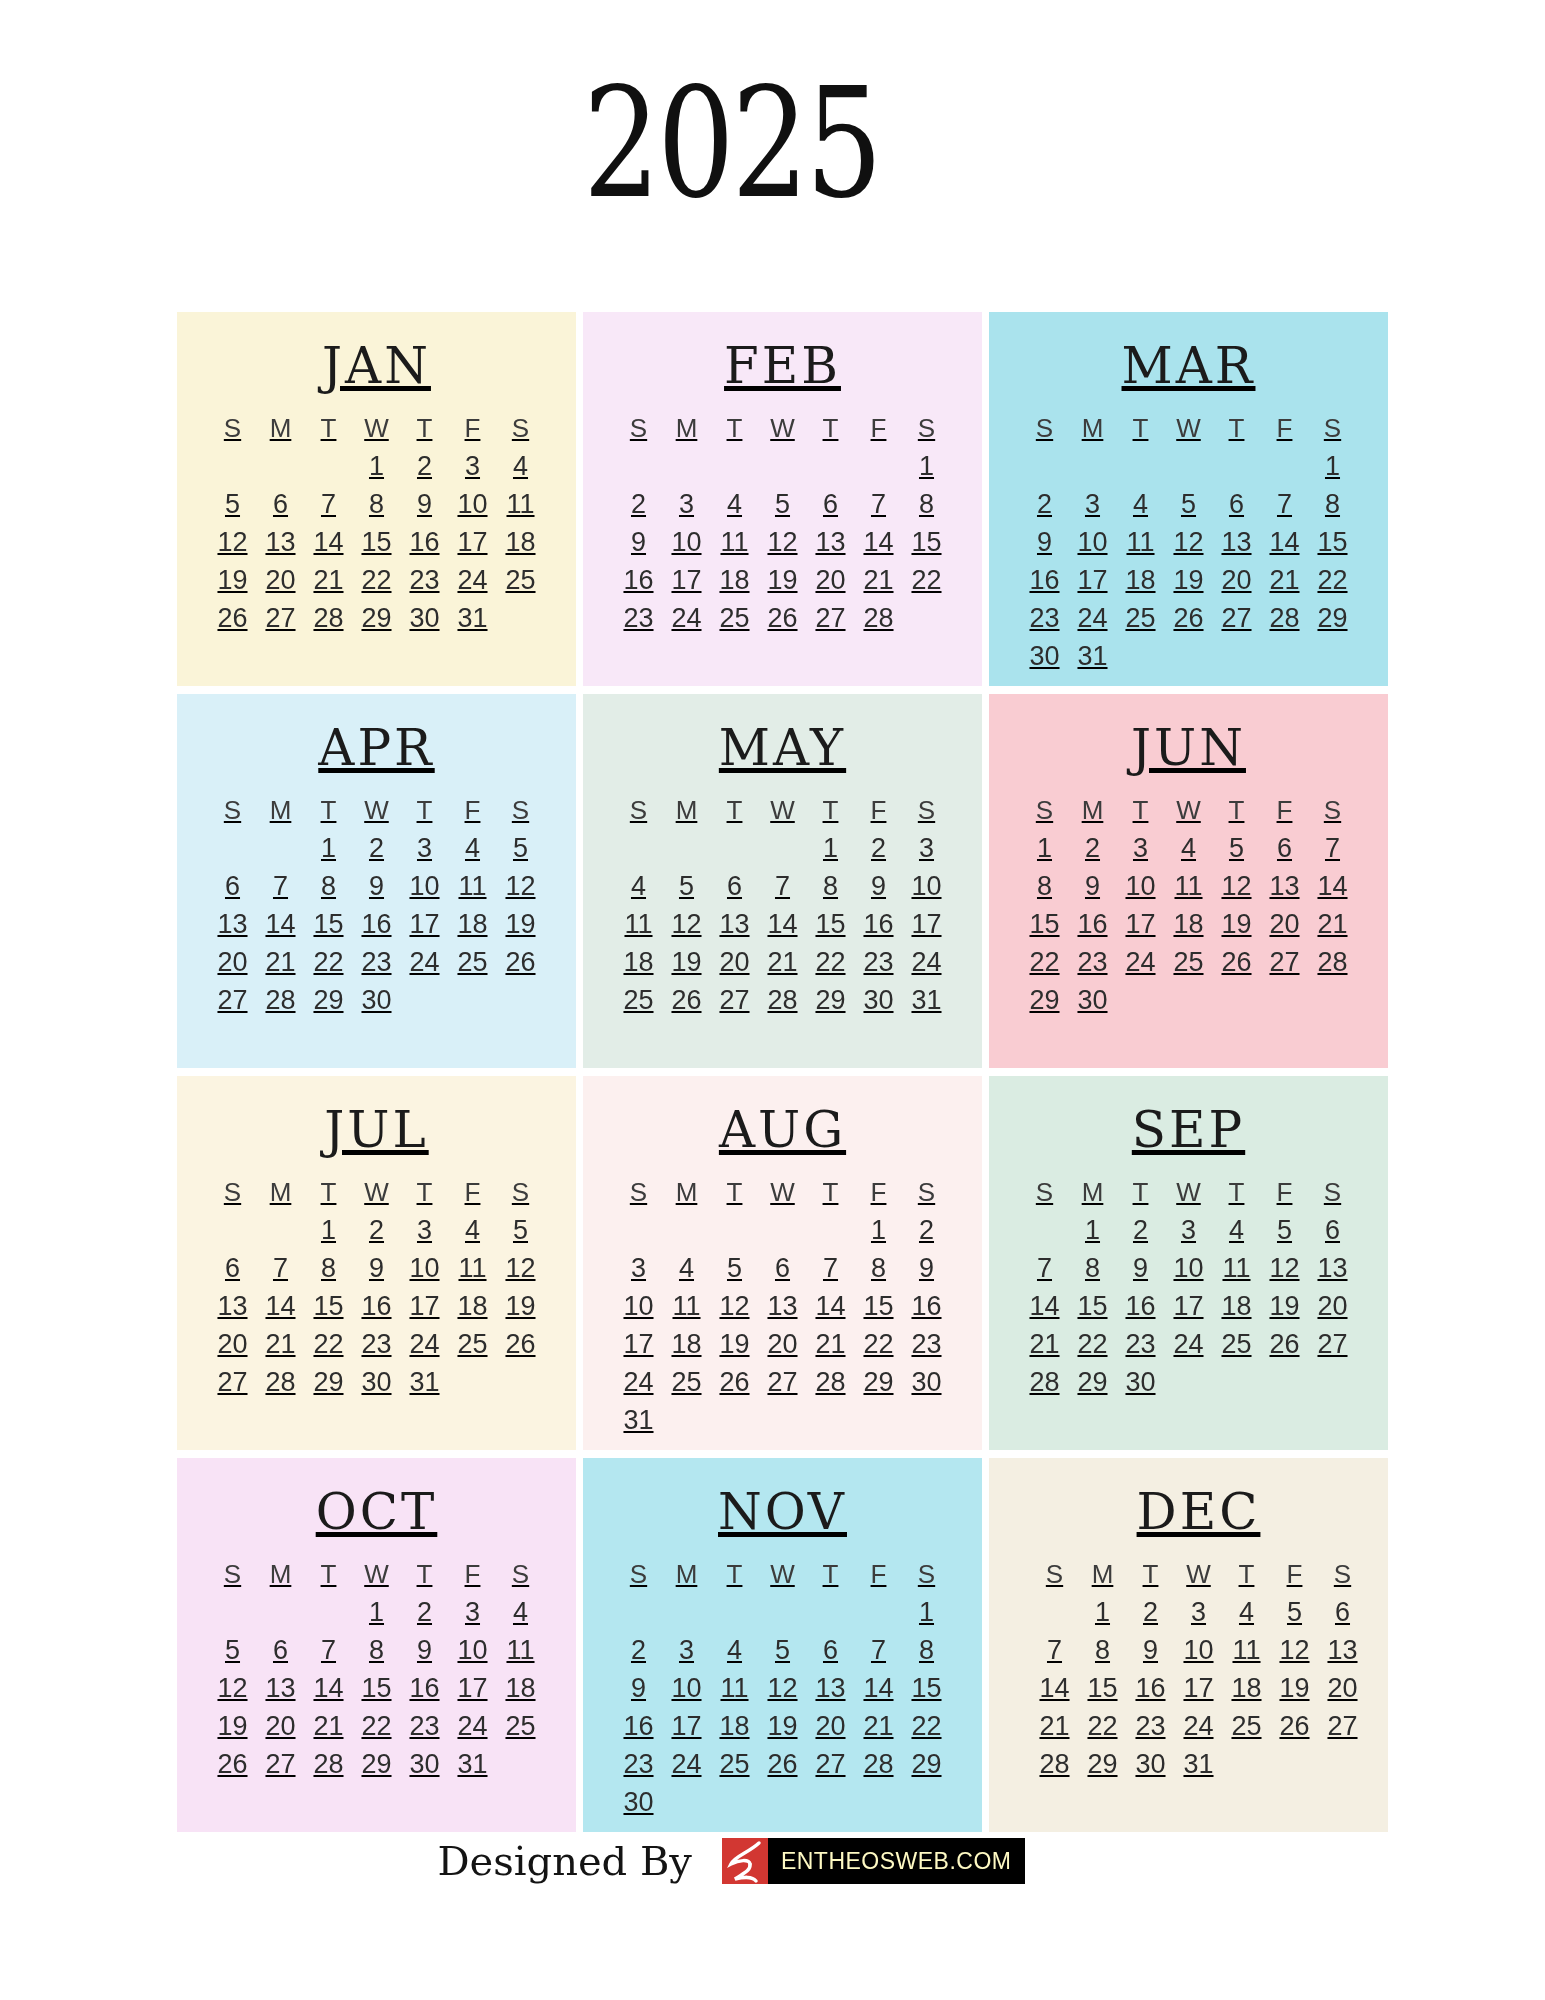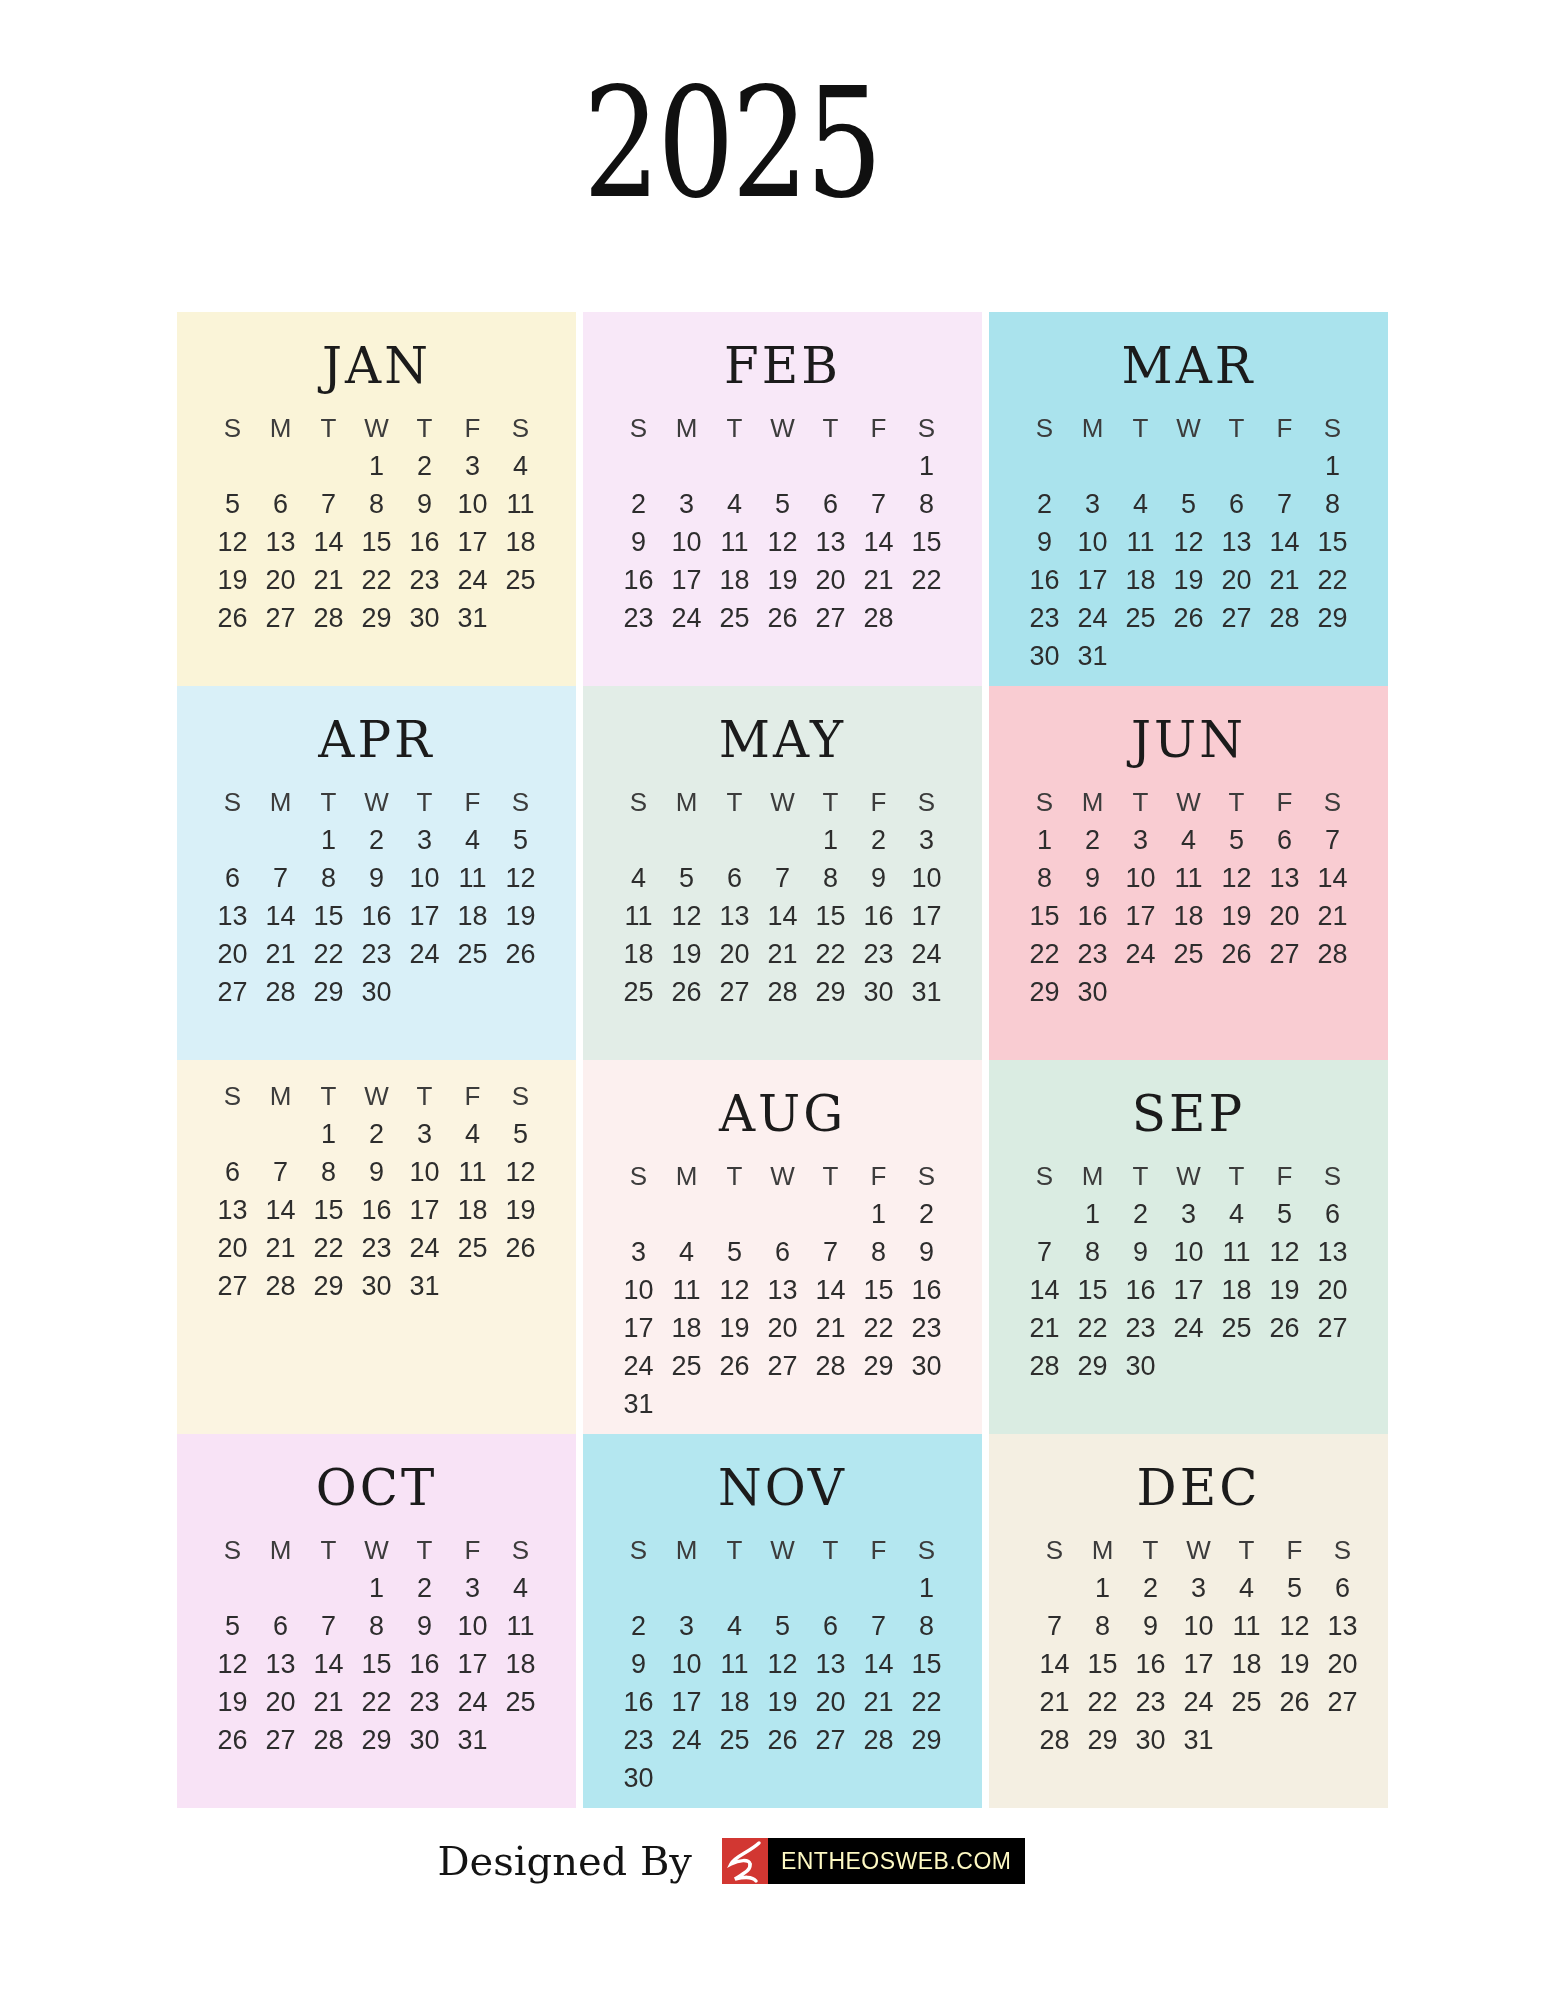--- a/index.html
+++ b/index.html
@@ -11,21 +11,21 @@
   }
   .year {
     position:absolute; top:68px; left:0; right:0;
     text-align:center; color:#101010;
     font-family:"DejaVu Serif", serif; font-weight:400;
     font-size:152px; line-height:1; letter-spacing:-4px;
   }
   .year span{ display:inline-block; transform:scaleX(0.8); transform-origin:center; }
   .months {
     position:absolute; left:177px; top:312px; width:1211px;
-    display:grid; grid-template-columns:repeat(3, 399px); gap:0 7px;
+    display:grid; grid-template-columns:repeat(3, 399px); gap:8px 7px;text-decoration:underline;
   }
   .month { height:374px; text-align:center; }
   .mname {
     margin-top:28px; font-family:"DejaVu Serif", serif; font-weight:400;
     font-size:50px; line-height:52px; letter-spacing:3px; color:#1b1b1b;
   }
   .grid {
     margin-top:17px; display:grid; grid-template-columns:repeat(7, 48px);
     grid-auto-rows:38px; justify-content:center; align-items:center;
   }
@@ -321,20 +321,21 @@
           <span class="day">24</span>
           <span class="day">25</span>
           <span class="day">26</span>
           <span class="day">27</span>
           <span class="day">28</span>
           <span class="day">29</span>
           <span class="day">30</span>
         </div>
       </section>
       <section class="month" style="background: rgb(251, 244, 225);">
+        <h2 class="mname">JUL</h2>
         <div class="grid">
           <span class="dow">S</span>
           <span class="dow">M</span>
           <span class="dow">T</span>
           <span class="dow">W</span>
           <span class="dow">T</span>
           <span class="dow">F</span>
           <span class="dow">S</span>
           <span class="blank"></span>
           <span class="blank"></span>

